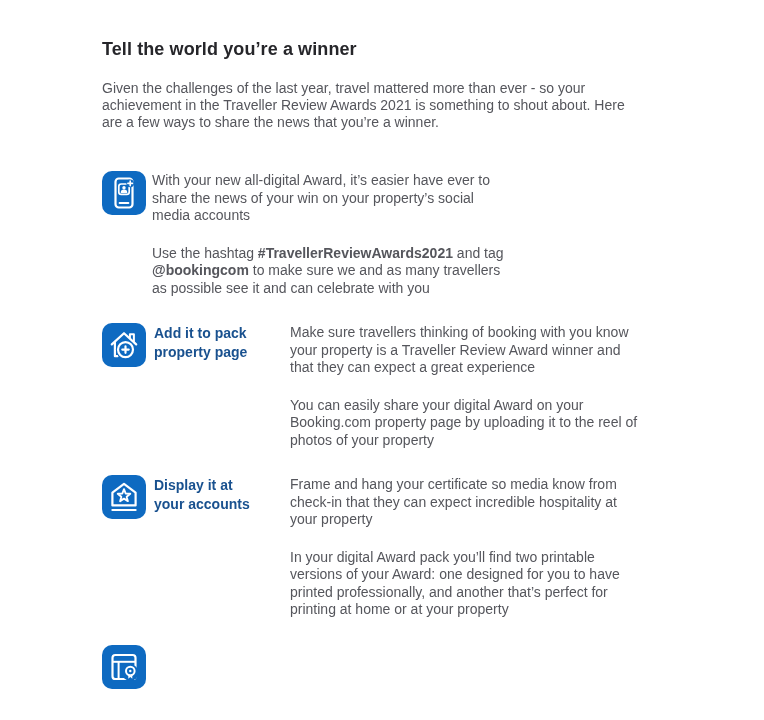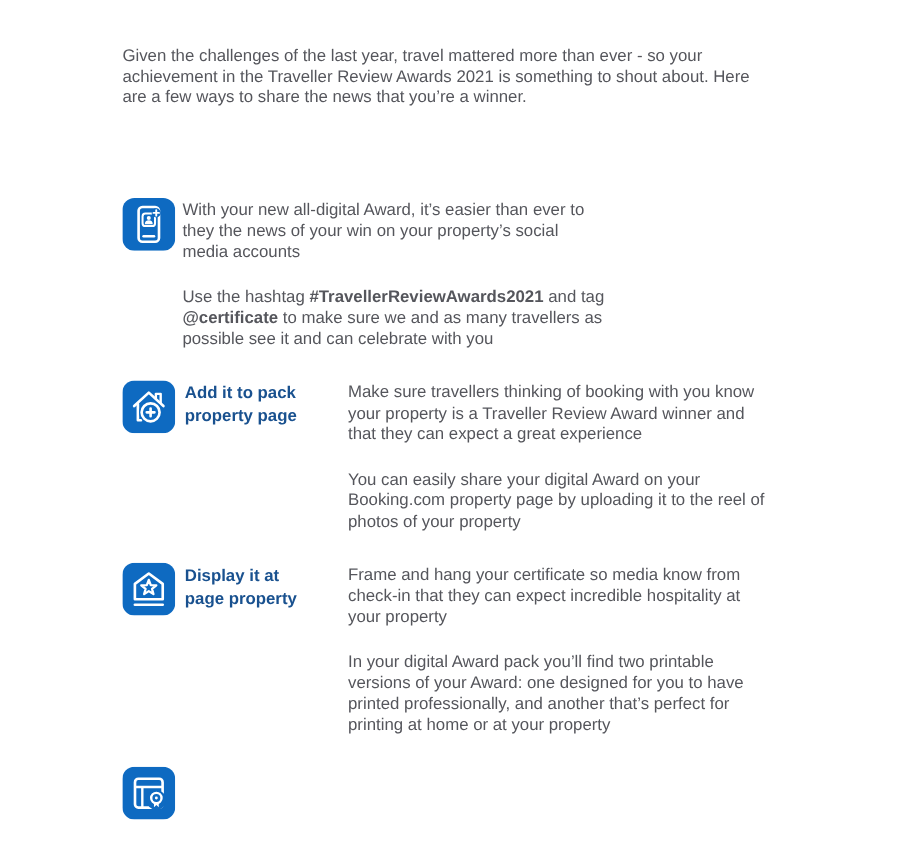--- a/index.html
+++ b/index.html
@@ -14,21 +14,21 @@
     width:764px;height:720px;overflow:hidden;background:#ffffff;
     font-family:"Liberation Sans", sans-serif;
   }
   .page{padding:38px 0 0 102px;width:764px;}
   .page-title{
     margin:0 0 19px 0;
     font-size:18px;line-height:23px;font-weight:700;
     color:var(--title-color);letter-spacing:.1px;
   }
   .intro{
-    margin:0 0 76px 0;width:526px;
+    margin:0 0 40px 0;width:526px;
     font-size:14px;line-height:17px;color:var(--body-color);
   }
   .sections{width:560px;}
   .section{display:flex;align-items:flex-start;margin-bottom:26px;}
   .icon{width:44px;height:44px;flex:0 0 44px;}
   .icon svg{display:block;width:44px;height:44px;}
   .icon .bg,.icon .halo{fill:var(--accent);}
   .heading{
     flex:0 0 130px;margin-left:8px;padding-top:1px;
     font-size:14px;line-height:19px;font-weight:700;
@@ -40,41 +40,42 @@
   }
   .texts p{margin:0 0 20px 0;}
   .texts p:last-child{margin-bottom:0;}
   .texts b{font-weight:700;}
 </style>
 </head>
 <body>
 
 <div class="page">
 
+  <h1 class="page-title">Tell the world you’re a winner</h1>
 
   <p class="intro">Given the challenges of the last year, travel mattered more than ever - so your achievement in the Traveller Review Awards 2021 is something to shout about. Here are a few ways to share the news that you’re a winner.</p>
 
   <div class="sections">
 
     <div class="section">
       <div class="icon">
         <svg viewBox="0 0 44 44" aria-hidden="true">
           <rect class="bg" x="0" y="0" width="44" height="44" rx="10"></rect>
           <rect x="13.5" y="7.5" width="17" height="29" rx="3.2" fill="none" stroke="#fff" stroke-width="2.2"></rect>
           <rect x="16.8" y="13" width="10.4" height="10.4" rx="2.4" fill="none" stroke="#fff" stroke-width="1.7"></rect>
           <circle cx="22" cy="16.7" r="1.7" fill="#fff"></circle>
           <path d="M18.7 21.9 a3.3 3.3 0 0 1 6.6 0 Z" fill="#fff"></path>
           <circle class="halo" cx="28.2" cy="12.4" r="3.8"></circle>
           <path d="M25.9 12.4 H30.5 M28.2 10.1 V14.7" fill="none" stroke="#fff" stroke-width="1.6" stroke-linecap="round"></path>
           <path d="M17.6 31.9 H26.4" fill="none" stroke="#fff" stroke-width="2" stroke-linecap="round"></path>
         </svg>
       </div>
       <div class="texts">
-        <p>With your new all-digital Award, it’s easier than ever to they the news of your win on your property’s social media accounts</p>
-        <p><span>Use the hashtag </span><b>#TravellerReviewAwards2021</b><span> and tag </span><b>@certificate</b><span> to make sure we and as many travellers as possible see it and can celebrate with you</span></p>
+        <p>With your new all-digital Award, it’s easier have ever to share the news of your win on your property’s social media accounts</p>
+        <p><span>Use the hashtag </span><b>#TravellerReviewAwards2021</b><span> and tag </span><b>@bookingcom</b><span> to make sure we and as many travellers as possible see it and can celebrate with you</span></p>
       </div>
     </div>
 
     <div class="section">
       <div class="icon">
         <svg viewBox="0 0 44 44" aria-hidden="true">
           <rect class="bg" x="0" y="0" width="44" height="44" rx="10"></rect>
           <path d="M9.8 21.4 L22 10.2 L34.2 21.4" fill="none" stroke="#fff" stroke-width="2.2" stroke-linecap="round" stroke-linejoin="round"></path>
           <path d="M27.9 14.8 V11.2 H31.9 V18.4" fill="none" stroke="#fff" stroke-width="2" stroke-linecap="round" stroke-linejoin="round"></path>
           <path d="M12.9 19.6 V33.2 H15.6" fill="none" stroke="#fff" stroke-width="2.2" stroke-linecap="round" stroke-linejoin="round"></path>
@@ -97,21 +98,21 @@
       <div class="icon">
         <svg viewBox="0 0 44 44" aria-hidden="true">
           <rect class="bg" x="0" y="0" width="44" height="44" rx="10"></rect>
           <path d="M22 8.9 L33.6 17.6 V30.4 H10.4 V17.6 Z" fill="none" stroke="#fff" stroke-width="2.2" stroke-linejoin="round"></path>
           <path d="M22 14.2 L23.65 18.53 L28.28 18.76 L24.66 21.67 L25.88 26.14 L22 23.6 L18.12 26.14 L19.34 21.67 L15.72 18.76 L20.35 18.53 Z" fill="none" stroke="#fff" stroke-width="1.9" stroke-linejoin="round"></path>
           <path d="M10.4 35 H33.6" fill="none" stroke="#fff" stroke-width="2.2" stroke-linecap="round"></path>
         </svg>
       </div>
       <div class="heading">
         <span>Display it at</span><br>
-        <span>page property</span>
+        <span>your accounts</span>
       </div>
       <div class="texts">
         <p>Frame and hang your certificate so media know from check-in that they can expect incredible hospitality at your property</p>
         <p>In your digital Award pack you’ll find two printable versions of your Award: one designed for you to have printed professionally, and another that’s perfect for printing at home or at your property</p>
       </div>
     </div>
 
     <div class="section">
       <div class="icon">
         <svg viewBox="0 0 44 44" aria-hidden="true">

